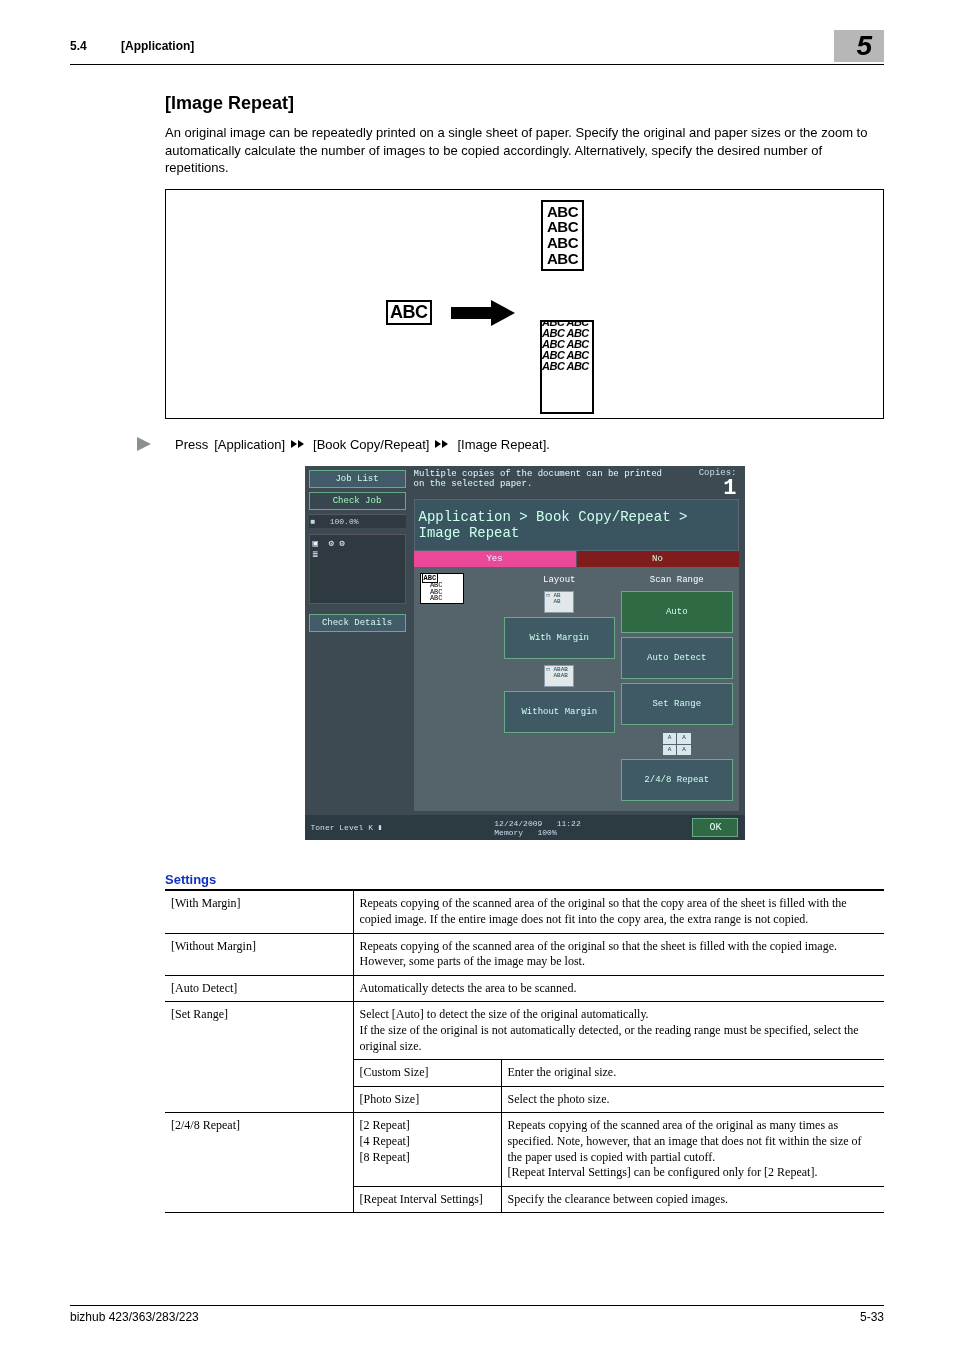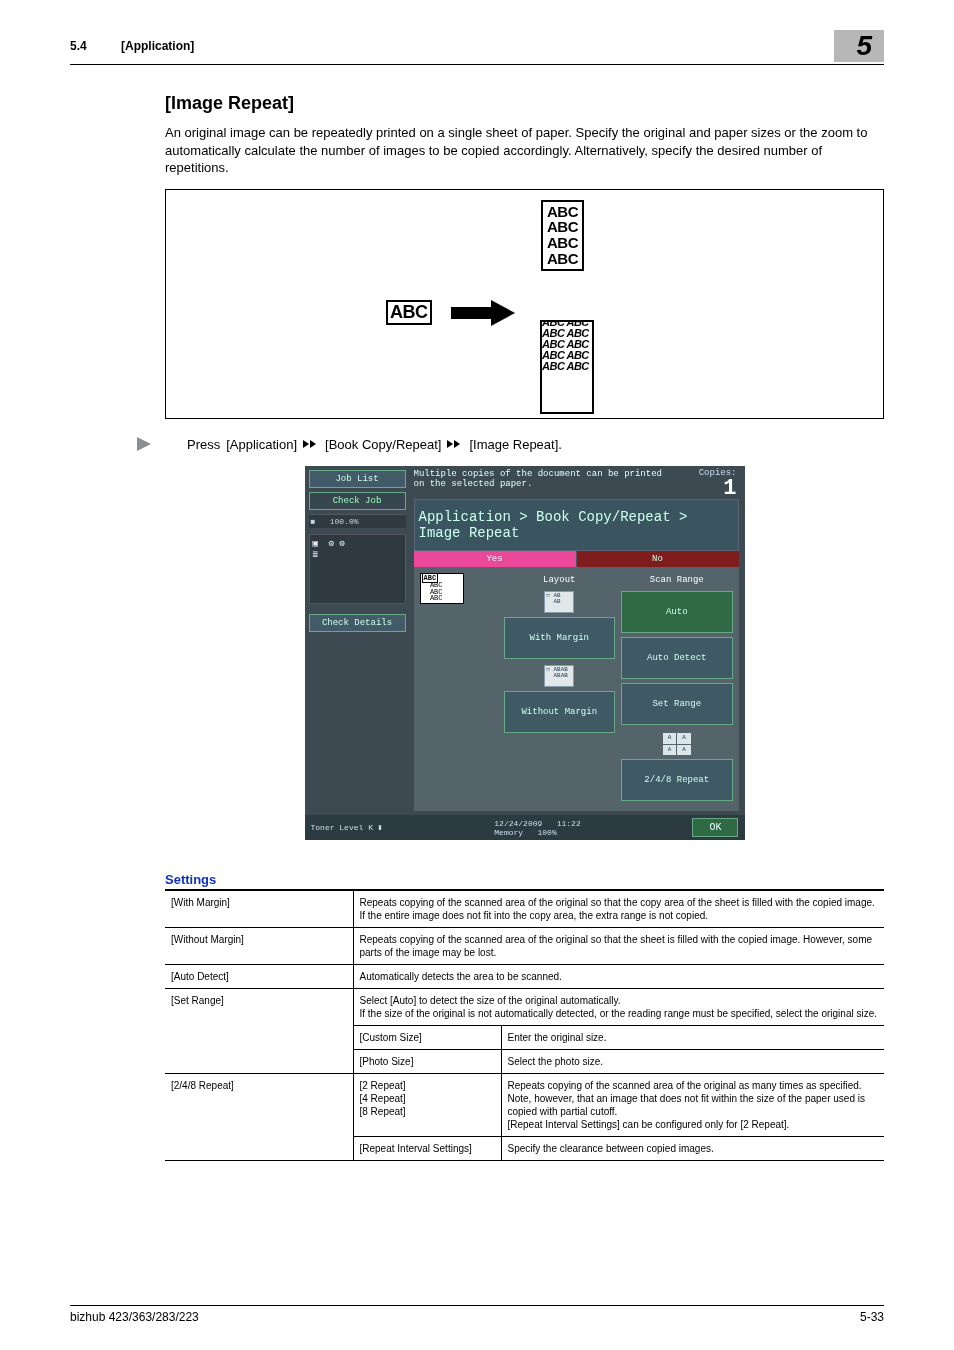--- a/index.html
+++ b/index.html
@@ -74,21 +74,21 @@
     letter-spacing: -0.5px;
     overflow: hidden;
     height: 94px;
   }
   .illus .stack2 span { display: block; white-space: nowrap; }
   .illus .stack2 span:first-child { margin-top: -5px; }
 
   .navline {
     display: flex;
     align-items: center;
-    gap: 32px;
+    gap: 20px;
     margin: 0 0 14px -28px;
   }
   .navline svg { flex: none; }
   .navline .txt { font-size: 13px; display: flex; align-items: center; gap: 6px; flex-wrap: wrap; }
 
   .screenshot {
     width: 440px;
     margin: 12px auto 30px auto;
     background: #3e4a52;
     color: #fff;
@@ -140,21 +140,21 @@
   .ss-col .grid4 { width:28px; height:22px; margin: 8px auto 2px auto; display:grid; grid-template-columns:1fr 1fr; grid-template-rows:1fr 1fr; gap:1px; }
   .ss-col .grid4 div { background:#dbe6ea; color:#245; font-size:6px; text-align:center; line-height:10px; }
   .ss-footer {
     display:flex; justify-content:space-between; align-items:center;
     background:#2c3a41; padding:3px 6px; font-size:8px; color:#cde;
   }
   .ss-footer .ok { background:#2f6a45; color:#eff; padding:3px 16px; font-size:10px; border:1px solid #6a8; }
 
   .settings { margin-top: 4px; }
   .settings .shead { color: #1030c0; font-weight: bold; font-size: 13px; padding: 2px 0; border-bottom: 1px solid #000; }
-  table.stbl { width: 100%; border-collapse: collapse; font-size: 10px; }
+  table.stbl { width: 100%; border-collapse: collapse; font-size: 12px; font-family: Liberation Serif, serif; }
   table.stbl td {
     border-top: 0.5px solid #000;
     border-bottom: 0.5px solid #000;
     padding: 5px 6px;
     vertical-align: top;
     line-height: 1.3;
   }
   table.stbl td.cl { width: 188px; border-right: 0.5px solid #000; }
   table.stbl td.cm { width: 148px; border-right: 0.5px solid #000; }
 

